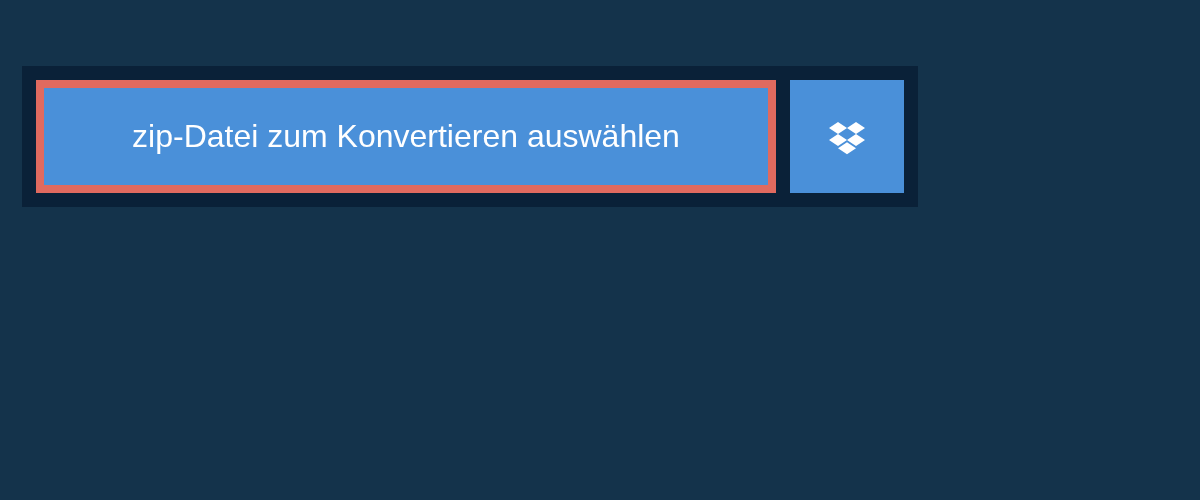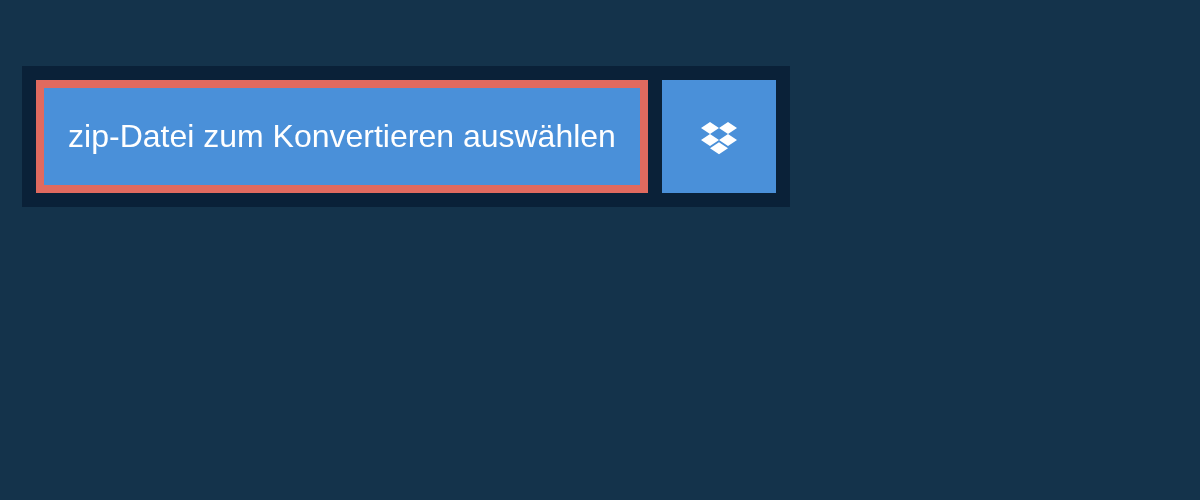--- a/index.html
+++ b/index.html
@@ -25,21 +25,21 @@
     .title {
       color: #e8eef3;
       font-size: 36px;
       font-weight: 400;
     }
     .upload-row {
       display: flex;
       background: #0a2138;
       margin-top: 8px;
       padding: 14px 14px 14px 14px;
-      width: 768px;
+      width: 896px;
       gap: 14px;
     }
     .select-button {
       flex: 1;
       background: #4a90d9;
       border: 8px solid #e06a5f;
       color: #ffffff;
       font-size: 32px;
       font-weight: 400;
       padding: 30px 20px;

